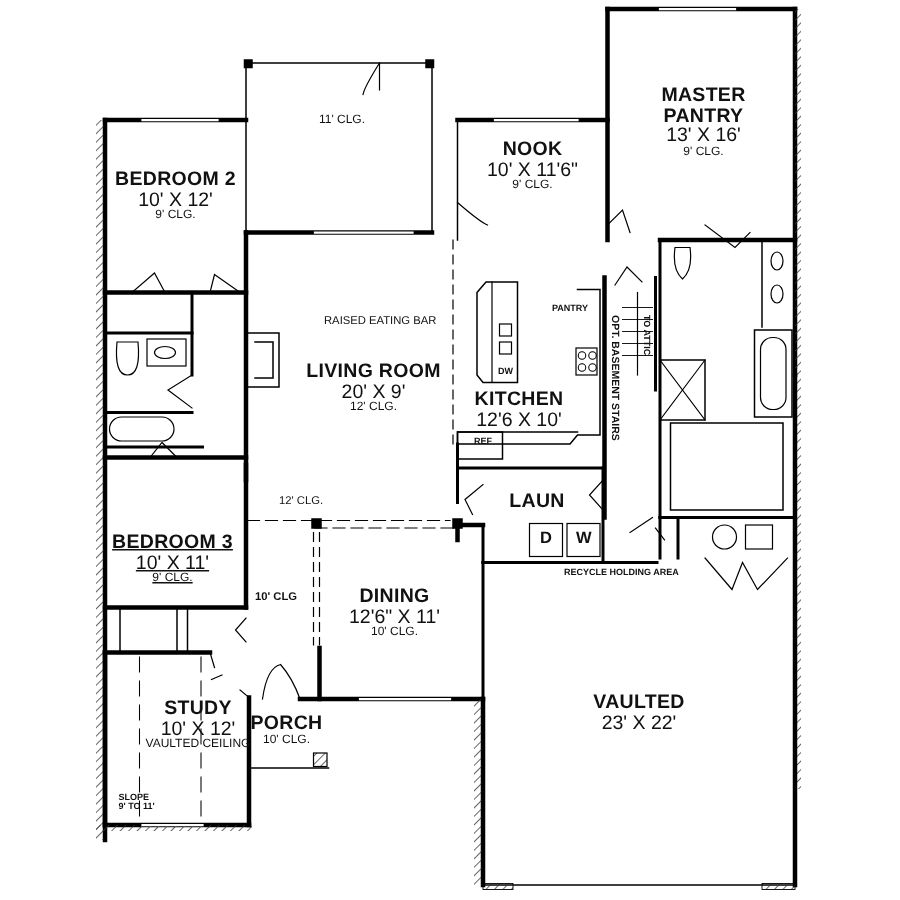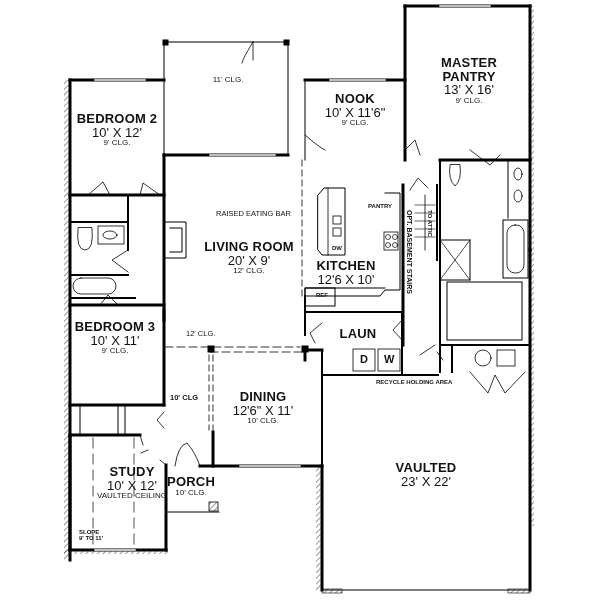--- a/index.html
+++ b/index.html
@@ -235,21 +235,21 @@
 <div class="vert" style="left:406px;top:210px;">OPT. BASEMENT STAIRS</div>
 <div class="vert" style="left:427px;top:210px;font-size:6px;">TO ATTIC</div>
 
 <div class="lbl" style="left:358px;top:327px;text-align:center;">
   <div class="name">LAUN</div>
 </div>
 <div class="appl" style="left:360px;top:353px;">D</div>
 <div class="appl" style="left:384px;top:353px;">W</div>
 <div class="tiny" style="left:376px;top:379px;">RECYCLE HOLDING AREA</div>
 
-<div class="lbl" style="left:115px;top:320px;">
+<div class="lbl" style="left:115px;top:354px;text-decoration:underline;">
   <div class="name">BEDROOM 3</div>
   <div class="dim">10' X 11'</div>
   <div class="clg">9' CLG.</div>
 </div>
 
 <div class="small" style="left:186px;top:329px;">12' CLG.</div>
 <div class="small" style="left:170px;top:393px;font-weight:bold;">10' CLG</div>
 
 <div class="lbl" style="left:263px;top:390px;">
   <div class="name">DINING</div>

